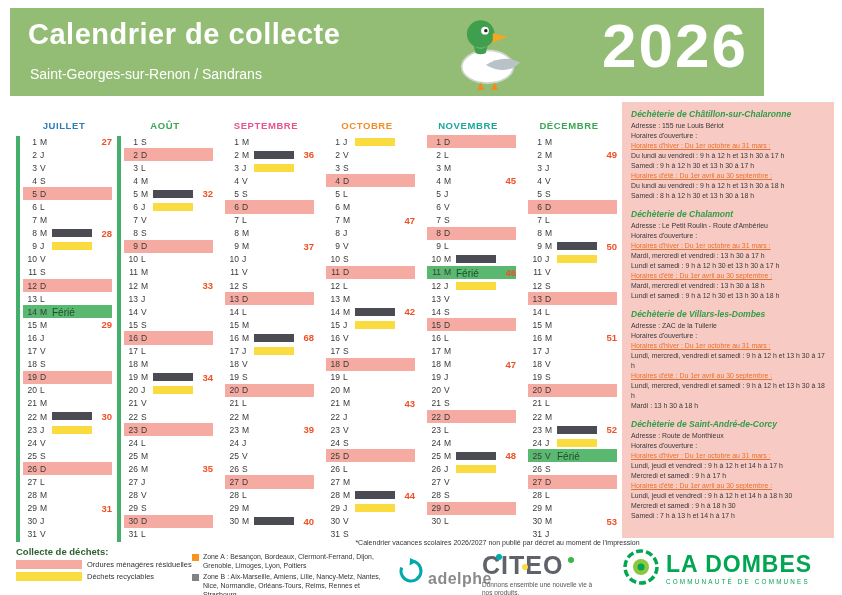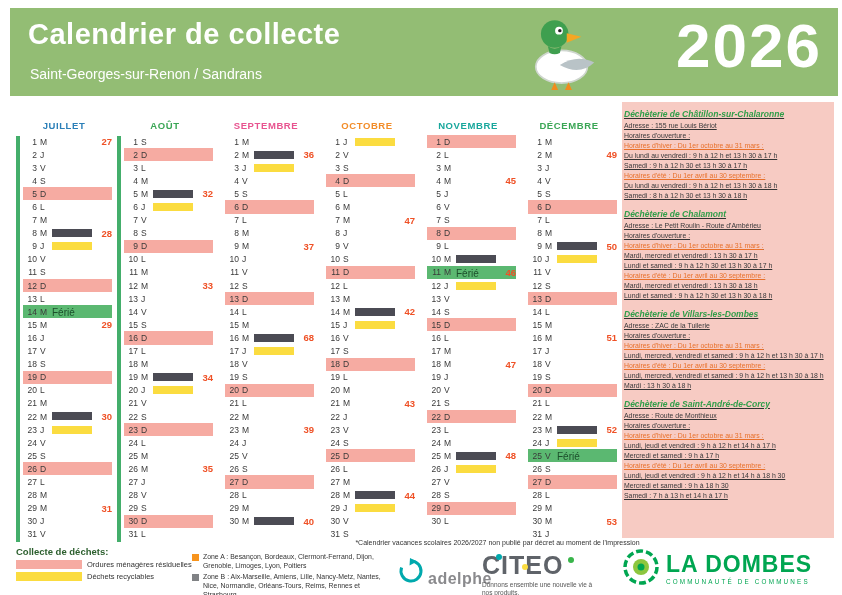--- a/index.html
+++ b/index.html
@@ -1,21 +1,21 @@
 <!DOCTYPE html>
 <html><head>
 <meta charset="utf-8">
 <style>
   html,body{margin:0;padding:0;}
   body{
     width:842px;height:595px;position:relative;background:#ffffff;
     font-family:"Liberation Sans", sans-serif;overflow:hidden;color:#333;
   }
   
-  .header{position:absolute;left:10px;top:8px;width:812px;height:88px;background:#93bd74;padding-left:16px;}
+  .header{position:absolute;left:10px;top:8px;width:754px;height:88px;background:#93bd74;}
   .title{position:absolute;left:18px;top:10px;font-size:29px;font-weight:bold;color:#ffffff;letter-spacing:.5px;}
   .subtitle{position:absolute;left:20px;top:58px;font-size:14px;color:#ffffff;}
   .year{position:absolute;right:16px;top:2px;font-size:62px;font-weight:bold;color:#ffffff;letter-spacing:2px;}
   .duck{position:absolute;right:230px;top:2px;}
   
   .cal{position:absolute;left:16px;top:120px;width:606px;height:436px;}
   .month{position:absolute;top:0;width:96px;}
   .mh{height:15px;text-align:center;font-size:9.5px;font-weight:bold;letter-spacing:.6px;}
   .strip{position:absolute;left:0;top:16px;width:4px;height:406px;}
   .days{margin-left:7px;}
@@ -25,21 +25,21 @@
   .num{width:14px;text-align:right;margin-right:3px;}
   .let{width:10px;}
   .mid{flex:1;position:relative;height:100%;}
   .bar{position:absolute;left:2px;top:2.5px;width:40px;height:8px;}
   .bar.y{background:#fbdc40;}
   .bar.d{background:#4b4b54;}
   .ferie-label{position:absolute;left:2px;top:2px;font-size:10px;color:#1c4f2b;text-align:right;}
   .wk{width:16px;text-align:right;font-size:9.5px;font-weight:bold;color:#ef5126;}
   
   .panel{position:absolute;left:622px;top:102px;width:212px;height:436px;background:#f7cbc3;
-         box-sizing:border-box;padding:7px 2px;text-decoration:underline;}
+         box-sizing:border-box;padding:7px 9px;}
   .dblock{margin-bottom:8px;}
   .dh{font-size:8.5px;font-weight:bold;font-style:italic;color:#2f9e49;margin-bottom:2px;}
   .dl{font-size:6.9px;color:#38383a;line-height:1.45;}
   .dl.hl{color:#e8702a;text-decoration:underline;}
   
   .leg{position:absolute;left:16px;top:546px;}
   .leg-title{font-size:9.5px;font-weight:bold;color:#2c5f2e;margin-bottom:3px;}
   .leg-item{display:flex;align-items:center;margin-bottom:3px;}
   .leg-swatch{width:66px;height:9px;margin-right:5px;}
   .leg-label{font-size:7.5px;color:#333;}

